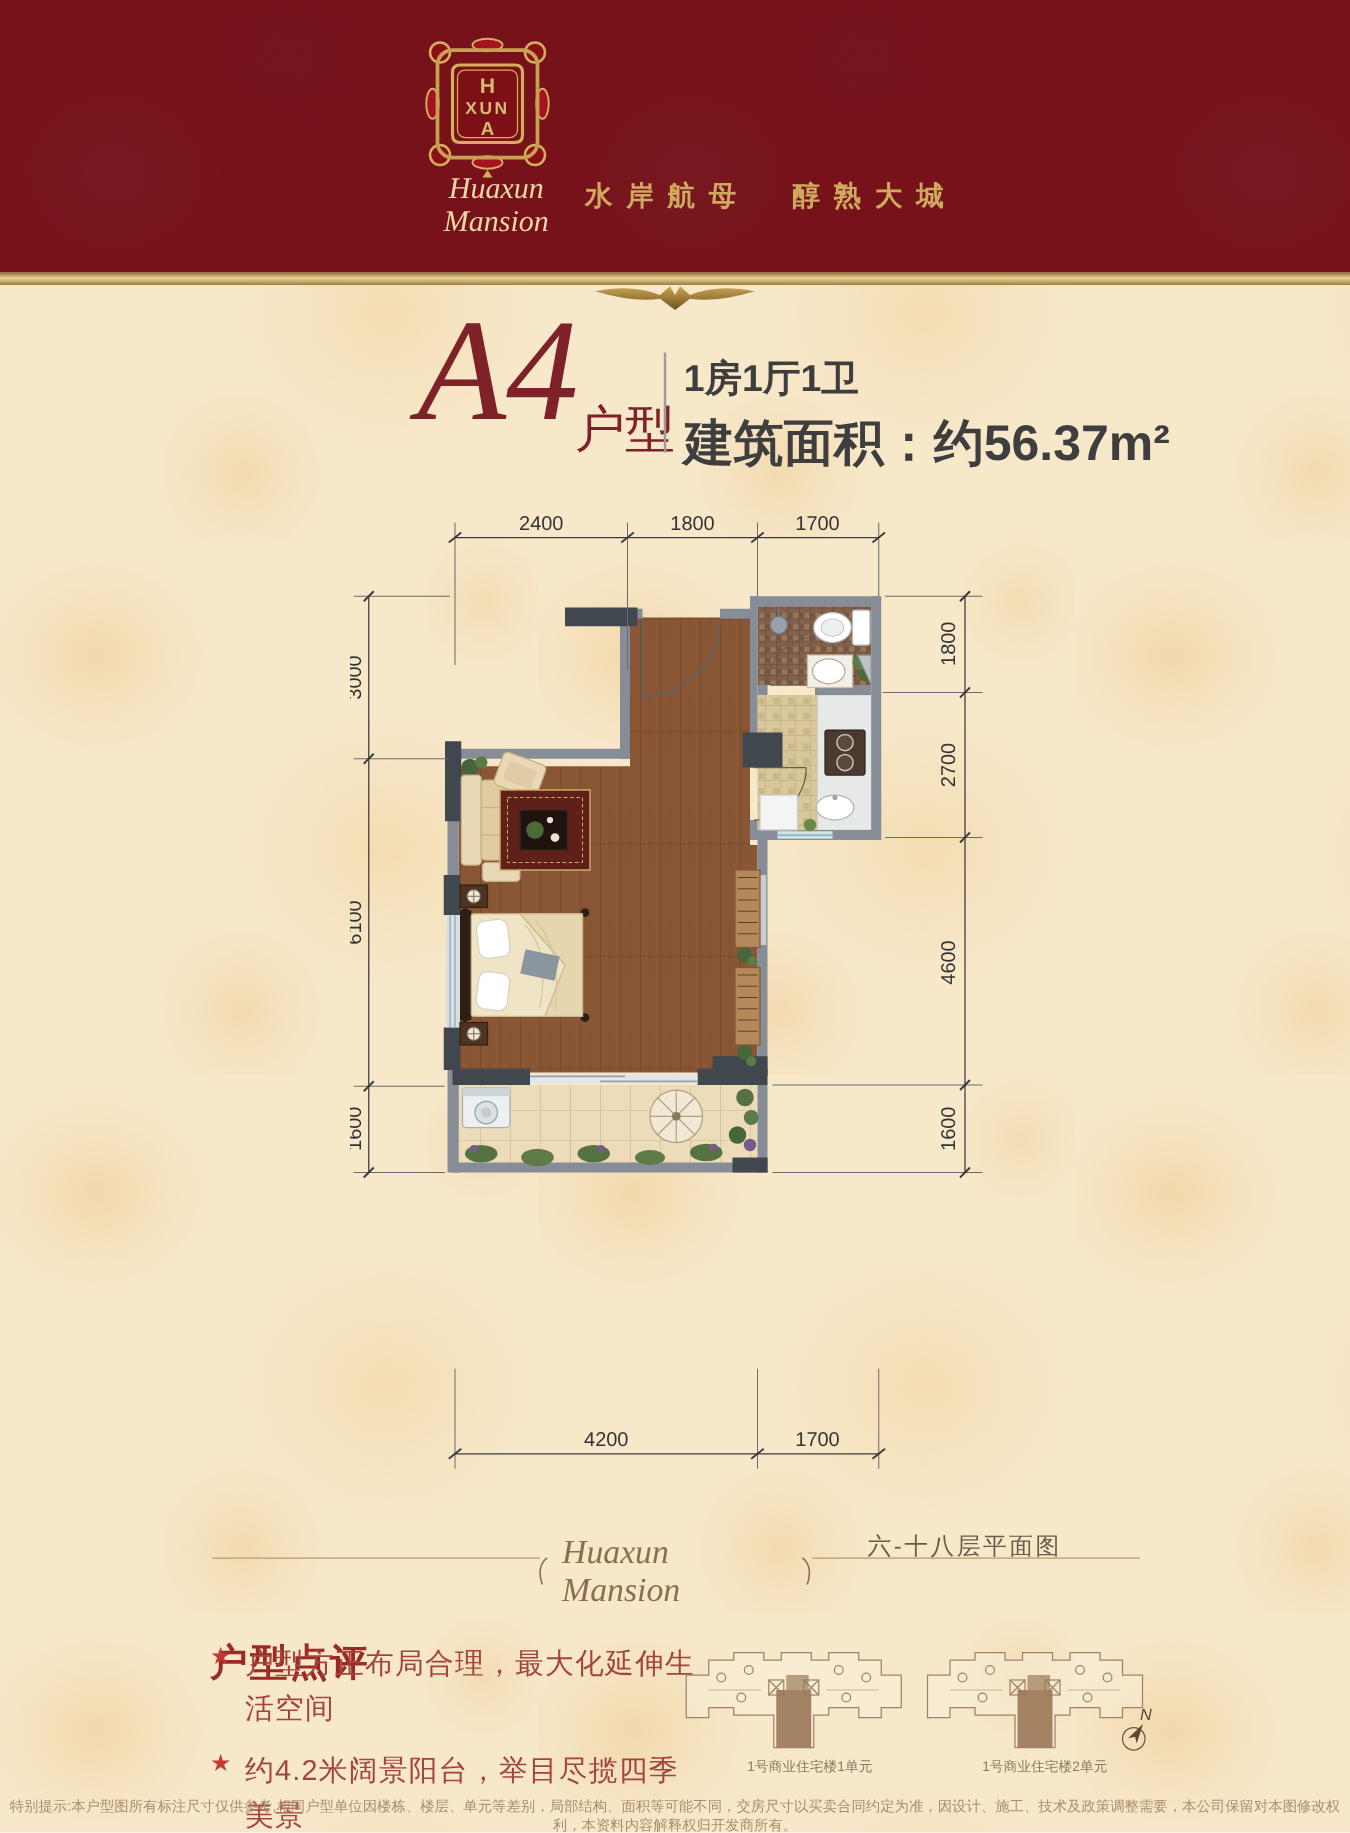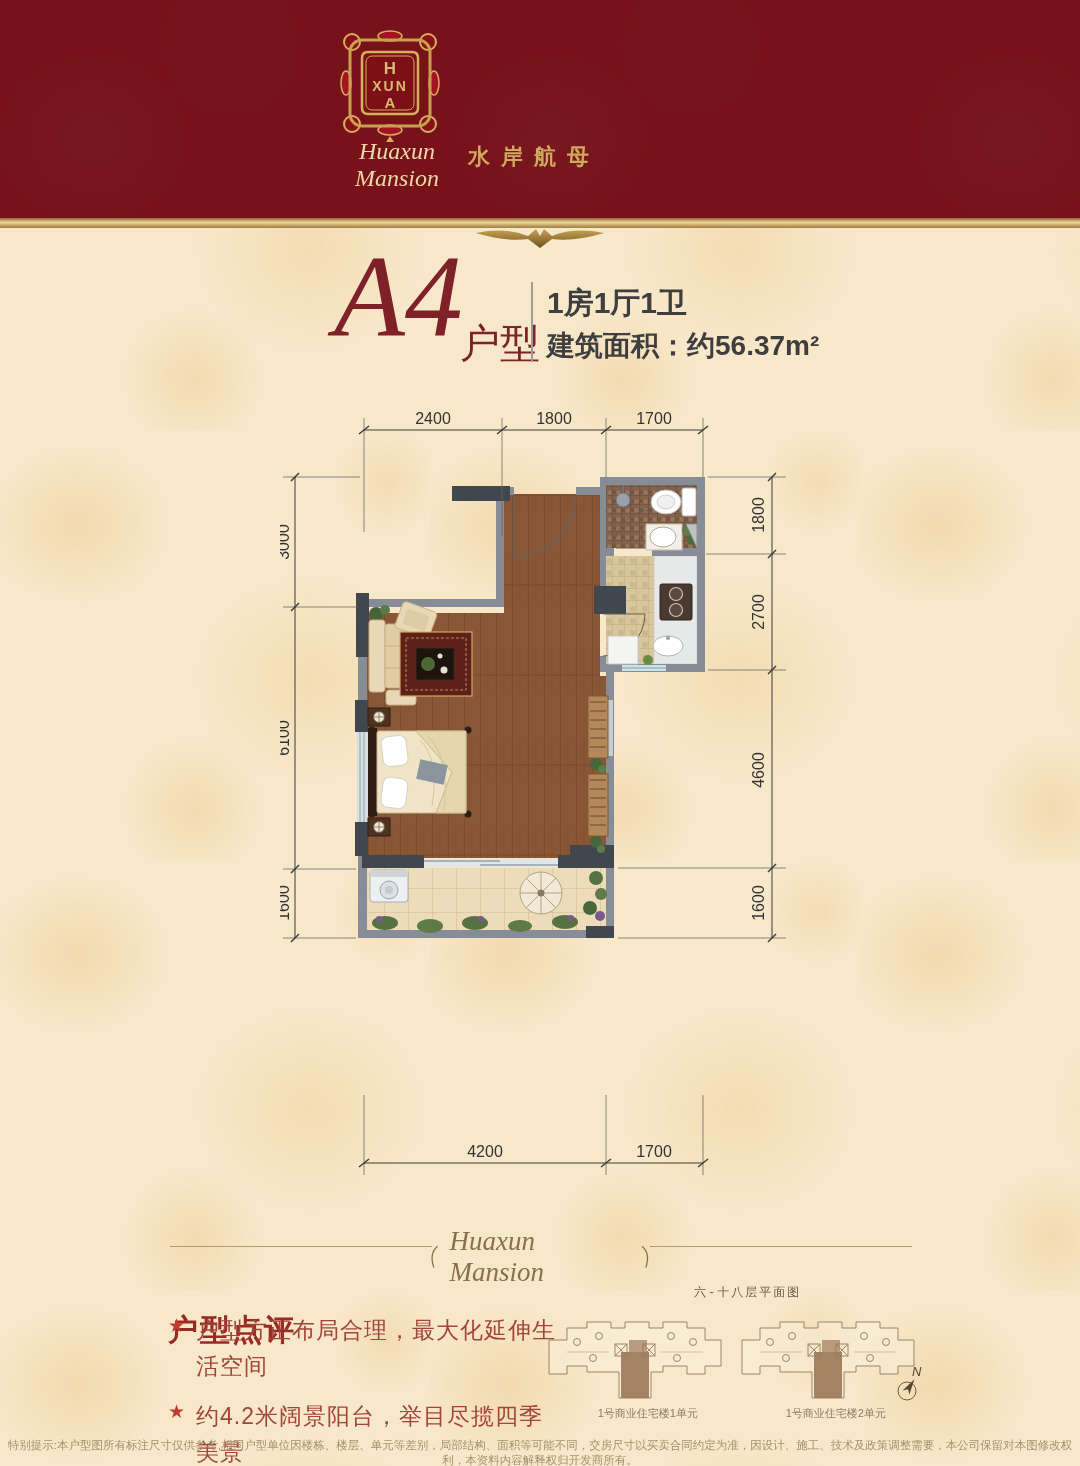--- a/index.html
+++ b/index.html
@@ -29,34 +29,34 @@
   #brand-script{position:absolute;left:322px;top:138px;width:150px;text-align:center;
     font-family:"Liberation Serif",serif;font-style:italic;font-size:24px;color:#ecd9a8;}
   #brand-sub{position:absolute;left:468px;top:142px;width:300px;display:flex;gap:34px;
     font-size:22px;color:#cfa95e;letter-spacing:11px;font-weight:bold;}
   
   #unit-code{position:absolute;left:334px;top:239px;font-family:"Liberation Serif",serif;
     font-style:italic;font-weight:normal;font-size:116px;line-height:1;color:#7e2129;}
   #unit-suffix{position:absolute;left:460px;top:316px;font-size:40px;font-weight:normal;color:#7e2129;}
   #unit-divider{position:absolute;left:531px;top:282px;width:2px;height:80px;background:#9c9c9c;}
   #unit-layout{position:absolute;left:547px;top:283px;font-size:30px;font-weight:bold;color:#3e3e3e;}
-  #unit-area{position:absolute;left:547px;top:327px;font-size:28px;font-weight:bold;color:#3e3e3e;}
+  #unit-area{position:absolute;left:547px;top:327px;font-size:40px;font-weight:bold;color:#3e3e3e;}
   
   .hline{position:absolute;top:1246px;width:262px;height:1px;background:#b59a6c;}
   #script-divider{position:absolute;left:428px;top:1226px;width:224px;display:flex;
     align-items:center;justify-content:center;gap:10px;
     font-family:"Liberation Serif",serif;font-style:italic;font-size:27px;color:#8a6f4b;}
   #review-heading{position:absolute;left:168px;top:1270px;font-size:30px;font-weight:bold;
     color:#9c2a24;letter-spacing:2px;margin-top:40px;}
   #review-list{position:absolute;left:168px;top:1312px;width:390px;}
   .bullet-row{display:flex;align-items:flex-start;margin-bottom:14px;}
   .bullet-star{color:#c23b2e;font-size:19px;margin-right:11px;line-height:28px;}
   .bullet-text{color:#a2453c;font-size:23px;line-height:36px;letter-spacing:1px;}
   
-  #keyplan-title{position:absolute;left:694px;top:1284px;font-size:12px;color:#6a5a48;letter-spacing:2px;font-family:Liberation Mono, monospace;}
+  #keyplan-title{position:absolute;left:694px;top:1224px;font-size:19px;color:#6a5a48;letter-spacing:2px;}
   .keyplan-label{position:absolute;top:1406px;width:130px;text-align:right;font-size:11px;color:#8a7a64;}
   
   #disclaimer{position:absolute;left:0;top:1438px;width:1080px;text-align:center;
     font-size:11.5px;color:#a78f6d;}
   text{font-family:"Liberation Sans",sans-serif;}
 </style>
 </head>
 <body>
 
 <div id="page">
@@ -76,20 +76,21 @@
       <path d="M32,24 H76 Q82,24 82,30 V80 Q82,86 76,86 H32 Q26,86 26,80 V30 Q26,24 32,24 Z" fill="#7c1016" stroke="#d4af5e" stroke-width="2.5"></path>
       <rect x="30" y="28" width="48" height="54" rx="6" fill="none" stroke="#d4af5e" stroke-width="1"></rect>
       <text x="54" y="46" text-anchor="middle" font-size="17" fill="#d9b871" font-family="Liberation Serif,serif" font-weight="bold">H</text>
       <text x="54" y="63" text-anchor="middle" font-size="14" fill="#d9b871" letter-spacing="2" font-family="Liberation Serif,serif" font-weight="bold">XUN</text>
       <text x="54" y="80" text-anchor="middle" font-size="15" fill="#d9b871" font-family="Liberation Serif,serif" font-weight="bold">A</text>
       <polygon points="54,108 50,114 58,114" fill="#d4af5e"></polygon>
     </svg>
     <div id="brand-script">Huaxun Mansion</div>
     <div id="brand-sub">
       <span>水岸航母</span>
+      <span>醇熟大城</span>
     </div>
   </div>
   <div id="gold-band"></div>
   <svg class="abs" style="left:470px;top:227px" width="140" height="22" viewBox="0 0 140 22">
     <defs>
         <linearGradient id="gg" x1="0" y1="0" x2="0" y2="1">
       <stop offset="0" stop-color="#c9a456"></stop>
           <stop offset="1" stop-color="#6e521e"></stop>
         </linearGradient>
       </defs>

